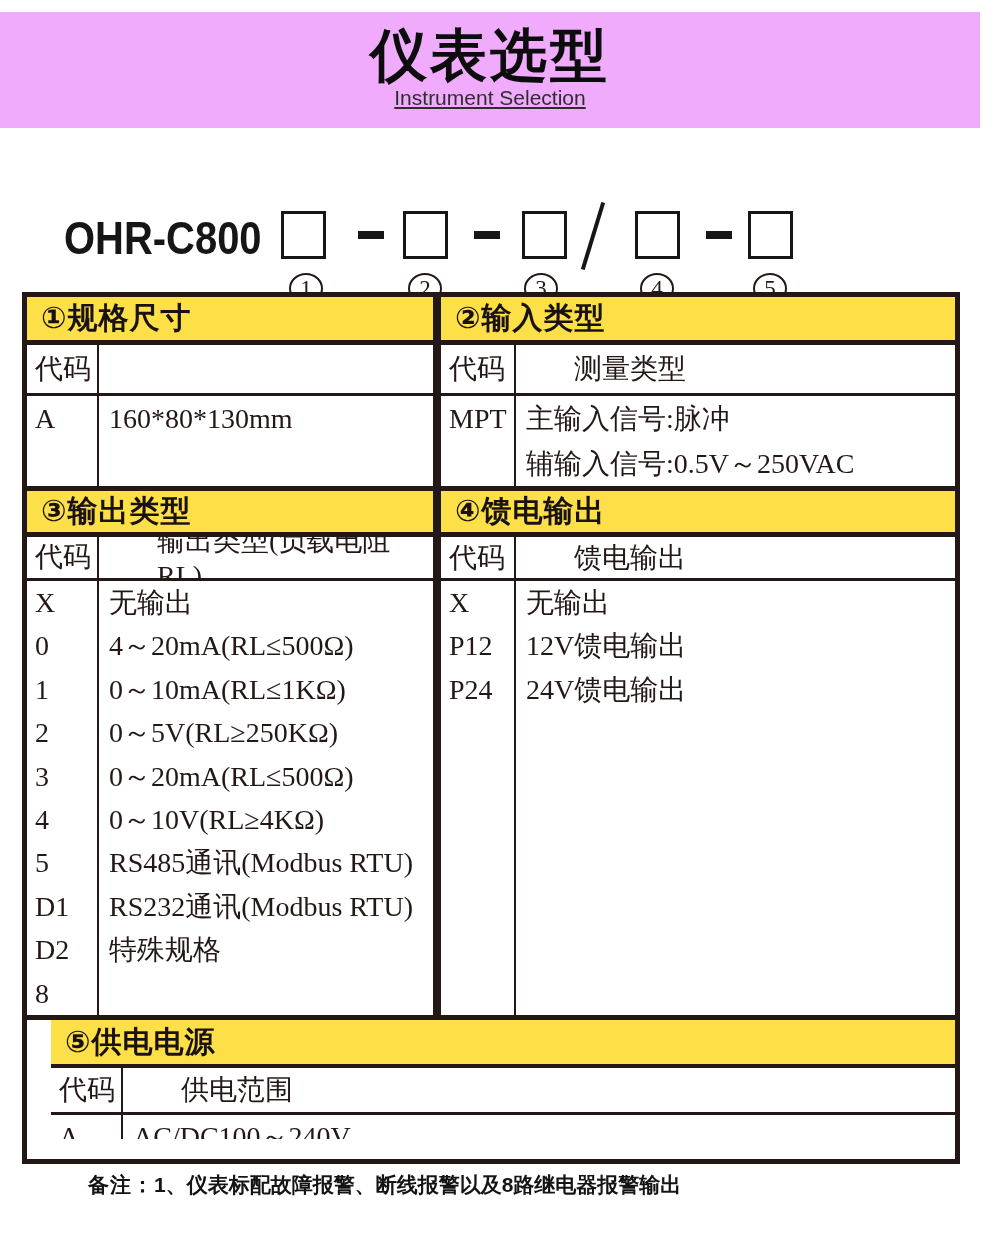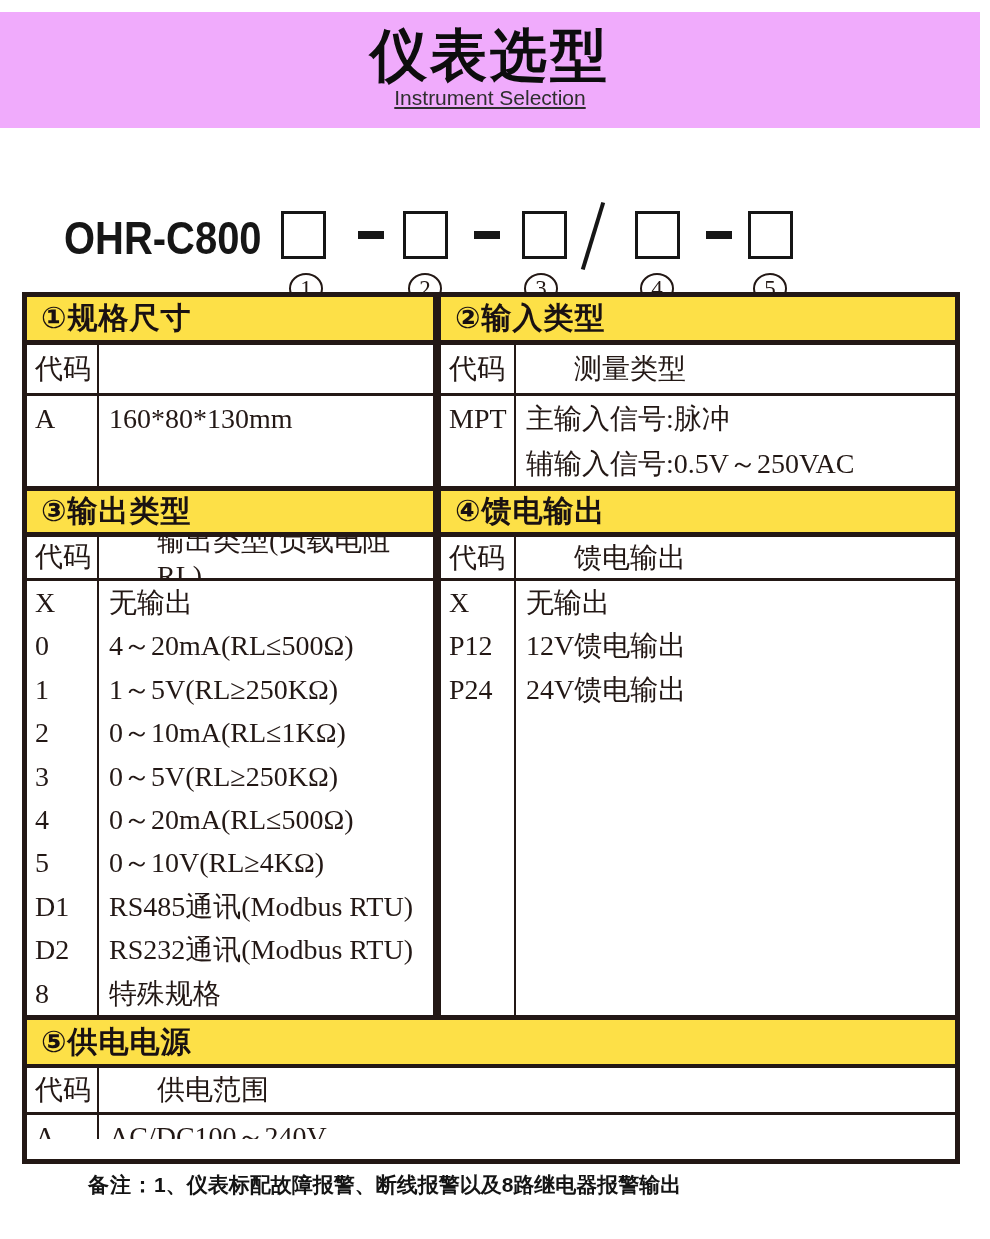--- a/index.html
+++ b/index.html
@@ -53,21 +53,21 @@
   .sec5  .band{height:48px;border-bottom-width:4px;}
 
   .colhead{display:flex;border-bottom:3px solid #231815;box-sizing:border-box;align-items:center;
     font-size:28px;gap:48px;}
   .sec12 .colhead{height:51px;}
   .sec34 .colhead{height:44px;}
   .sec5  .colhead{height:47px;}
 
   .sec12{height:189px;display:flex;flex-direction:column;}
   .sec34{flex:1;border-top:5px solid #231815;box-sizing:border-box;display:flex;flex-direction:column;}
-  .sec5{height:124px;border-top:5px solid #231815;box-sizing:border-box;display:flex;flex-direction:column;}
+  .sec5{height:124px;border-top:5px solid #231815;box-sizing:border-box;display:flex;flex-direction:column;padding-left:24px;}
 
   .code-col{width:72px;border-right:2px solid #231815;box-sizing:border-box;padding-left:8px;flex-shrink:0;}
   .half-right .code-col{width:75px;}
   .desc-col{flex:1;padding-left:10px;box-sizing:border-box;overflow:hidden;}
   .colhead .code-col,.colhead .desc-col{height:100%;display:flex;align-items:center;}
 
   .tbody{flex:1;display:flex;overflow:hidden;}
   .tbody .ln{white-space:nowrap;}
   .sec12 .tbody .ln{line-height:45px;font-size:28px;}
   .sec34 .tbody .ln{line-height:43.4px;font-size:28px;}
@@ -140,21 +140,20 @@
             <div class="ln">3</div>
             <div class="ln">4</div>
             <div class="ln">5</div>
             <div class="ln">D1</div>
             <div class="ln">D2</div>
             <div class="ln">8</div>
           </div>
           <div class="desc-col">
             <div class="ln">无输出</div>
             <div class="ln">4～20mA(RL≤500Ω)</div>
-            <div class="ln">1～5V(RL≥250KΩ)</div>
             <div class="ln">0～10mA(RL≤1KΩ)</div>
             <div class="ln">0～5V(RL≥250KΩ)</div>
             <div class="ln">0～20mA(RL≤500Ω)</div>
             <div class="ln">0～10V(RL≥4KΩ)</div>
             <div class="ln">RS485通讯(Modbus RTU)</div>
             <div class="ln">RS232通讯(Modbus RTU)</div>
             <div class="ln">特殊规格</div>
           </div>
         </div>
       </div>

